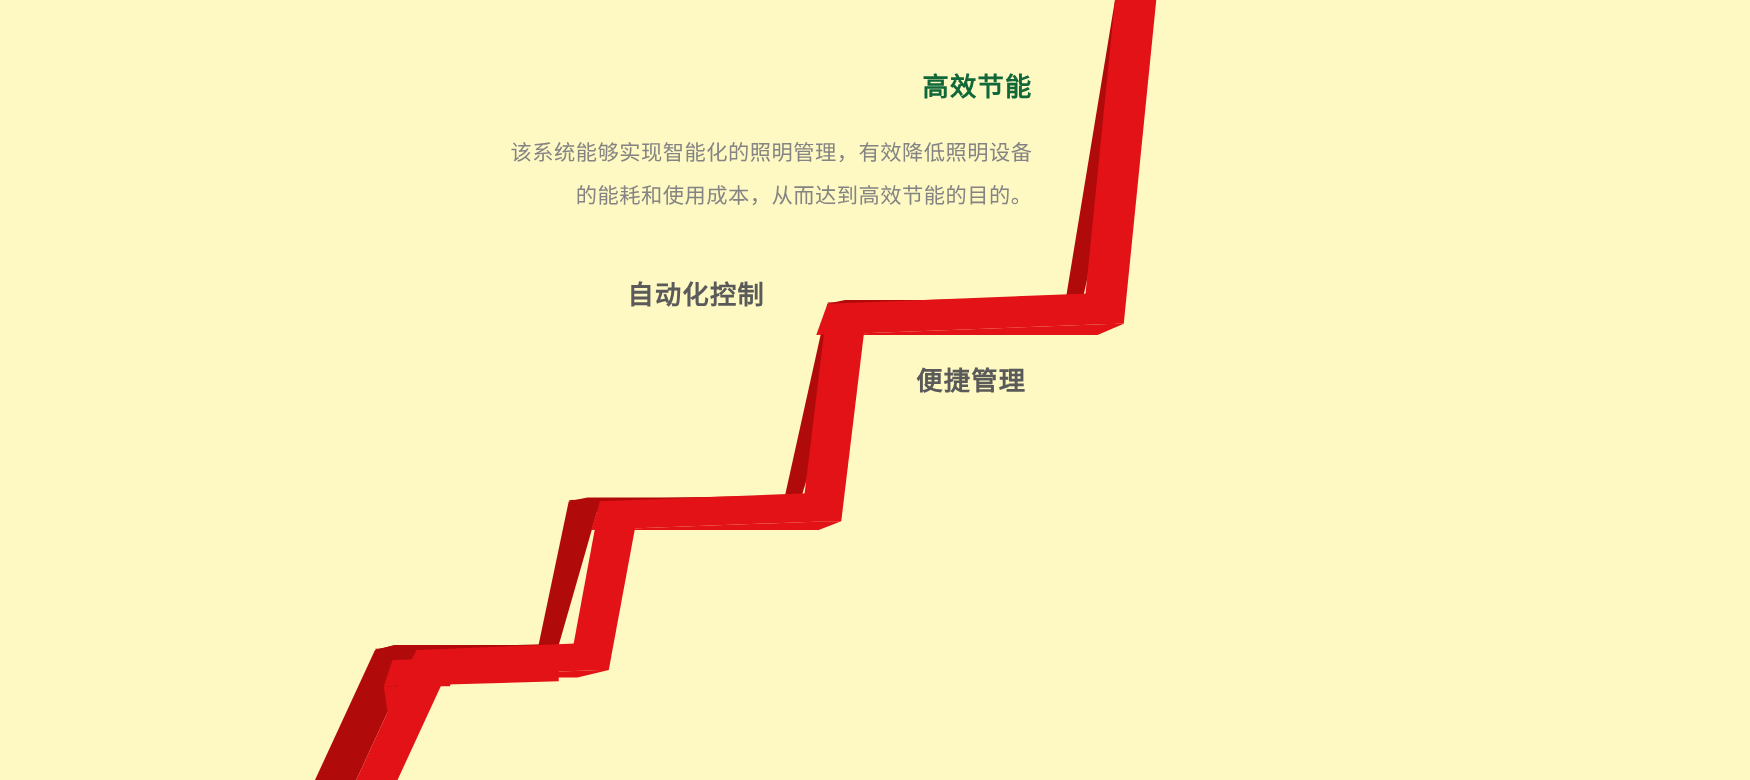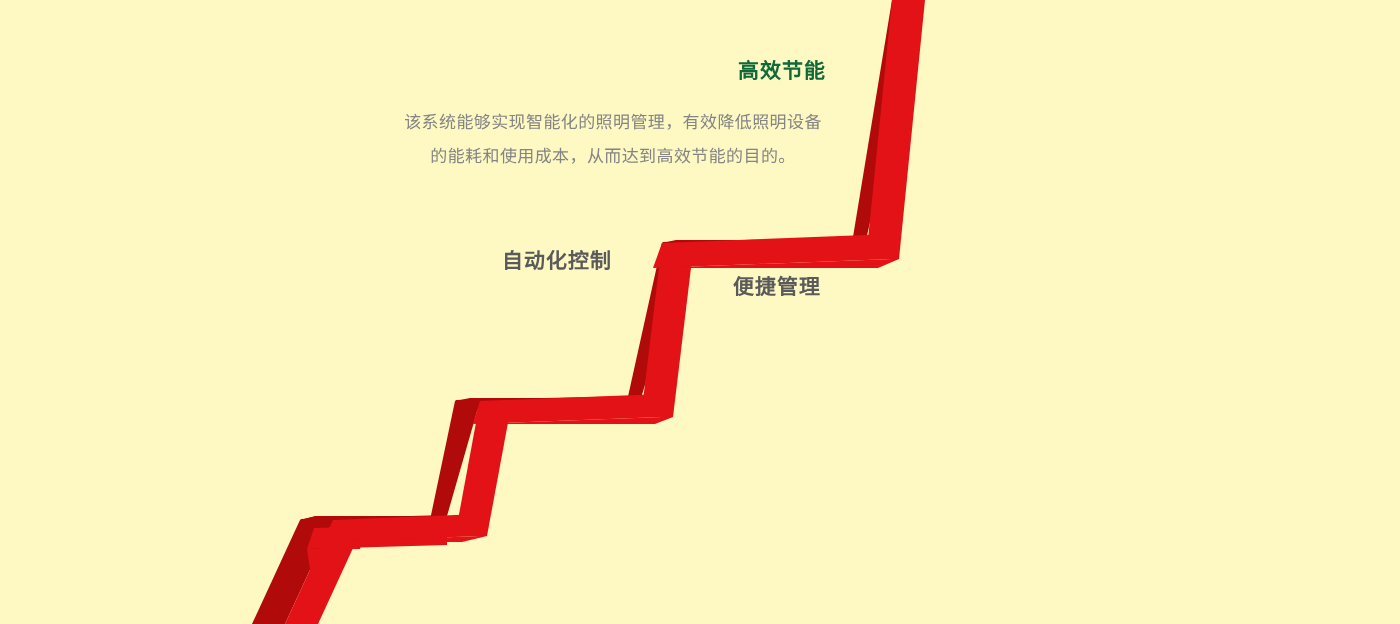--- a/index.html
+++ b/index.html
@@ -41,30 +41,29 @@
   }
   .feature-title.green  { color: #11693a; }
   .feature-title.gray   { color: #5a5a5a; }
 
   .feature-desc {
     font-size: 17px;
     line-height: 2.0;
     color: #848484;
     margin: 0;
     letter-spacing: 0.4px;
-    text-align: center;
   }
 
   .align-right { text-align: right; }
   .align-left  { text-align: left; }
 
   
   #block-energy    { left: 400px; top: 58px;  width: 426px; }
-  #block-auto      { left: 178px; top: 248px; width: 434px; }
-  #block-manage    { left: 733px; top: 274px; width: 520px; font-family: Liberation Serif, serif; }
+  #block-auto      { left: 178px; top: 224px; width: 434px; }
+  #block-manage    { left: 733px; top: 292px; width: 520px; font-family: Liberation Serif, serif; }
   #block-timer     { left: 524px; top: 456px; width: 430px; }
 
   #block-manage .feature-title { margin-bottom: 22px; }
   #block-timer  .feature-title { margin-bottom: 16px; }
   #block-energy .feature-title { margin-bottom: 22px; }
   #block-auto   .feature-title { margin-bottom: 18px; }
 </style>
 </head>
 <body>
 

